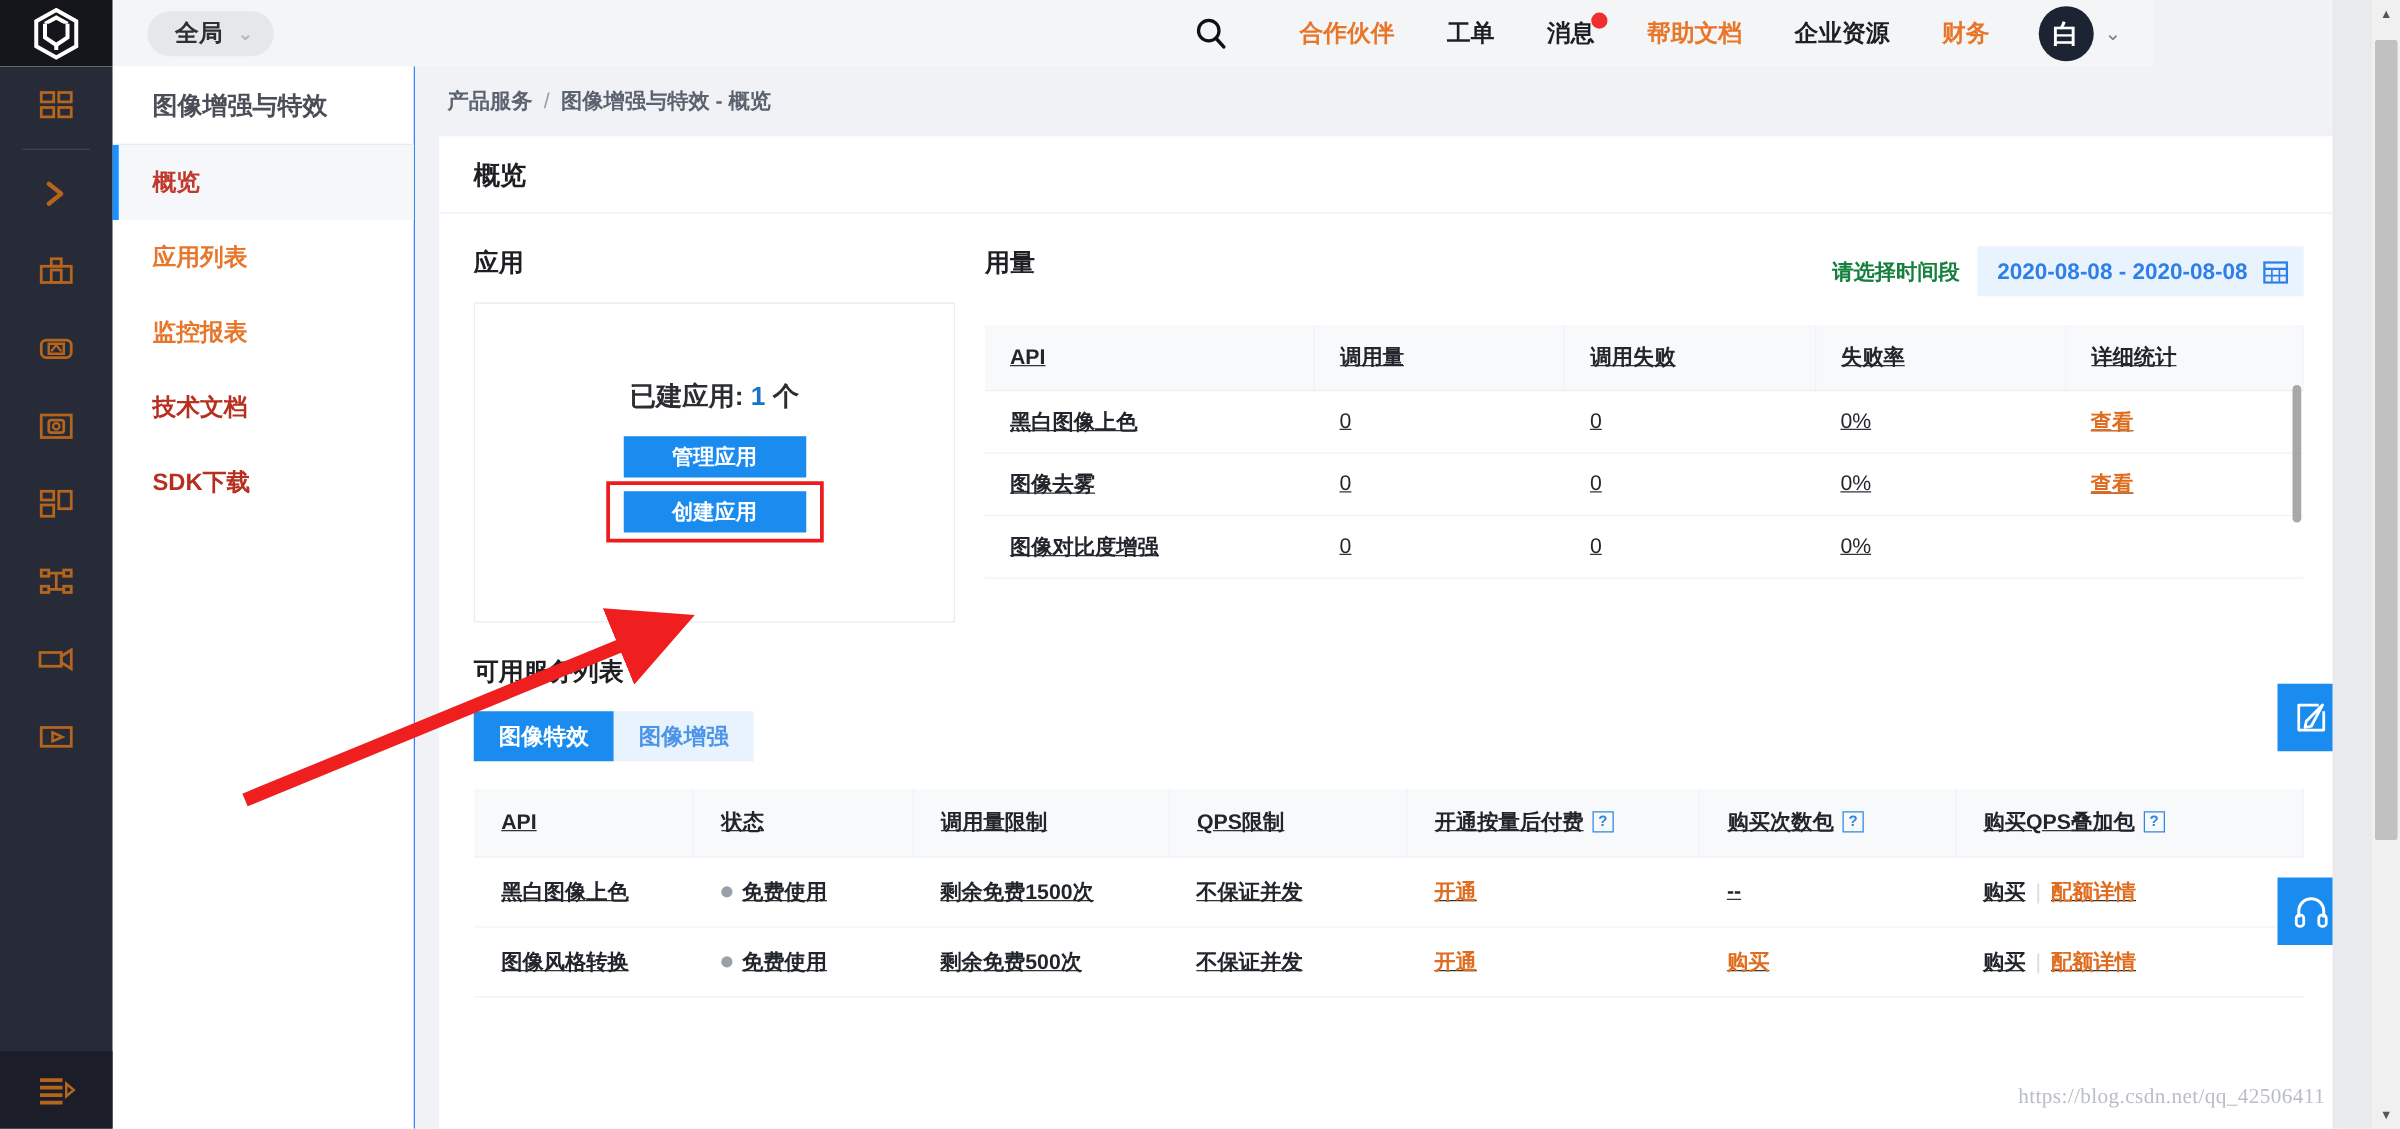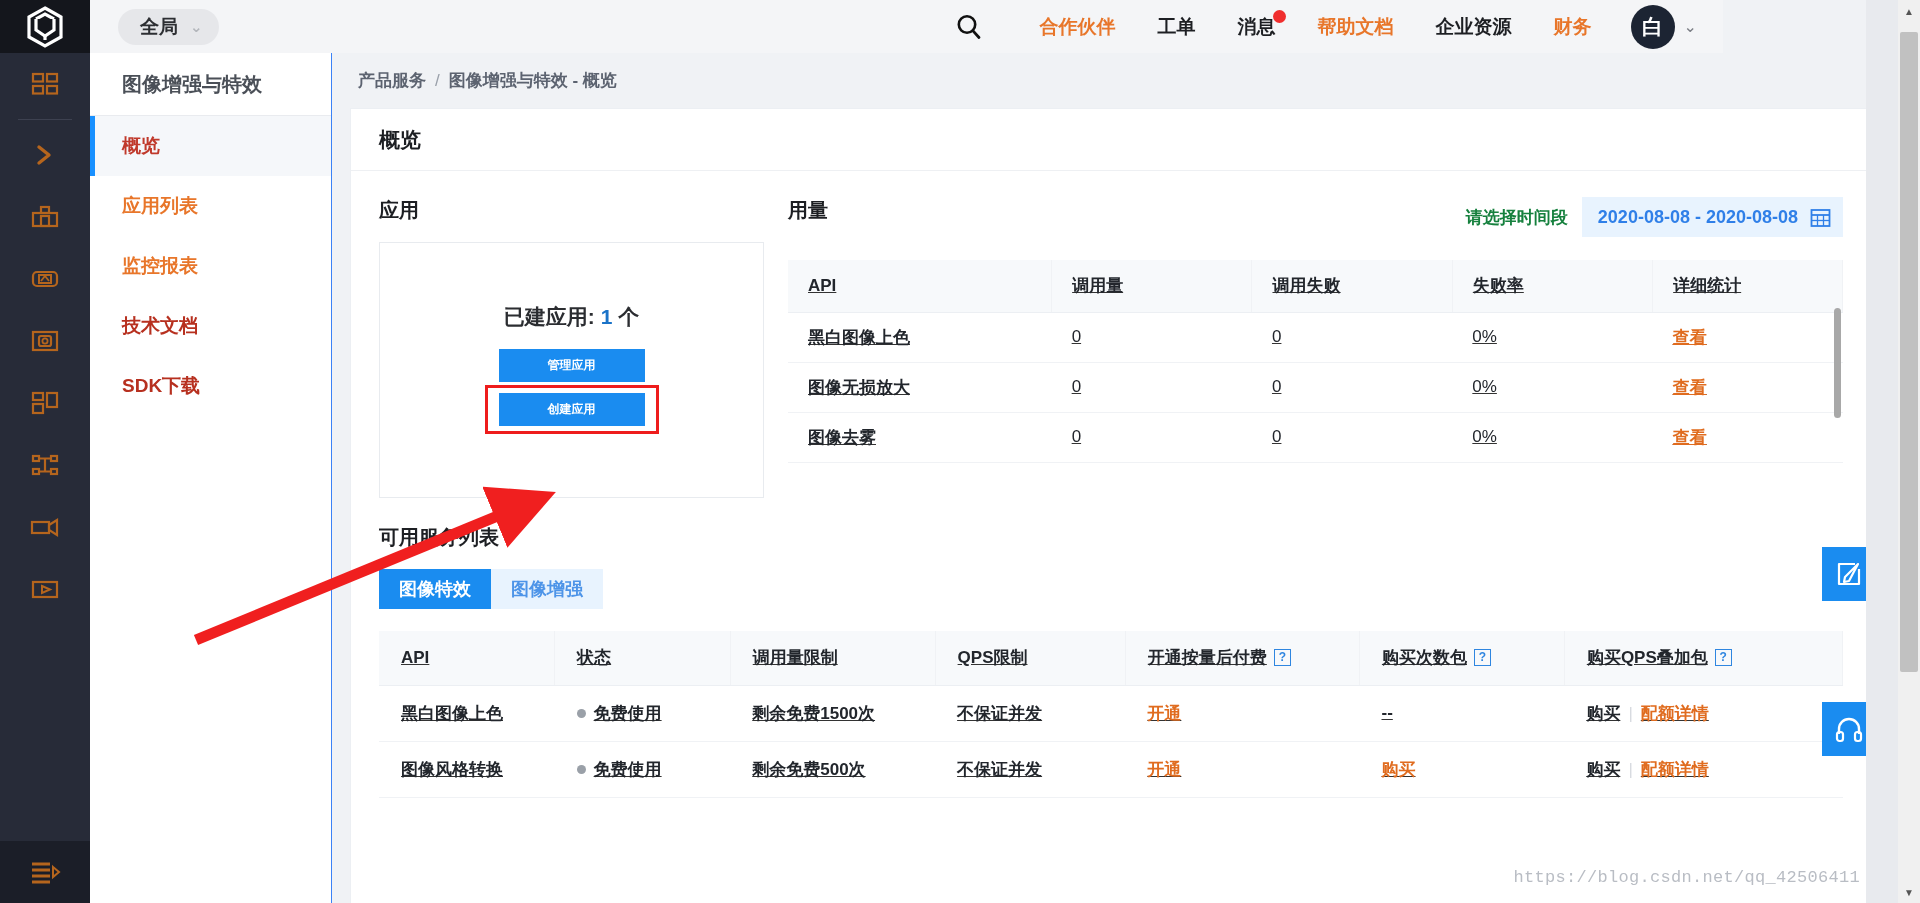--- a/index.html
+++ b/index.html
@@ -118,21 +118,21 @@
   .sec-title { font-size:20px; font-weight:700; color:#1d1f23; margin-bottom:18px; }
 
   .app-card {
     border:1px solid #e8ebef; height:256px; position:relative;
     display:flex; flex-direction:column; align-items:center; justify-content:center;
   }
   .app-count { font-size:21px; font-weight:700; color:#2b2d31; margin-bottom:18px; }
   .app-count .num { color:#1a73c8; }
   .btn-blue {
     width:146px; height:33px; background:#1a8cf0; color:#fff;
-    font-size:12px; font-weight:700; display:flex; align-items:center; justify-content:center;
+    font-size:17px; font-weight:700; display:flex; align-items:center; justify-content:center;
     cursor:pointer; border:none; margin-bottom:11px; font-family:inherit;
   }
   .btn-create-wrap { position:relative; }
   .hl-box {
     position:absolute; left:-14px; top:-8px; width:174px; height:49px;
     border:3px solid #ee1c1c; pointer-events:none;
   }
 
   .usage-head { display:flex; align-items:flex-start; margin-bottom:18px; }
   .usage-right { margin-left:auto; display:flex; align-items:center; gap:0; }
@@ -218,21 +218,21 @@
     background:#e8eaee; z-index:45; }
 
   
   .annot { position:absolute; left:0; top:0; width:1920px; height:903px;
     pointer-events:none; z-index:60; }
 
   
   .watermark {
     position:absolute; right:60px; bottom:16px; z-index:55;
     font-size:17px; color:#b9bdc4; letter-spacing:.3px;
-    font-family:Liberation Mono, monospace; pointer-events:none;
+    font-family:Liberation Serif, serif; pointer-events:none;
   }
 </style>
 </head>
 <body>
 
 <div class="screen">
 
   <div class="topbar">
     <div class="logo-box">
       <svg width="40" height="42" viewBox="0 0 40 42">
@@ -441,27 +441,20 @@
                   <th>API</th>
                   <th>调用量</th>
                   <th>调用失败</th>
                   <th>失败率</th>
                   <th>详细统计</th>
                 </tr>
               </thead>
               <tbody>
                 <tr>
                   <td>黑白图像上色</td>
-                  <td class="num">0</td>
-                  <td class="num">0</td>
-                  <td class="num">0%</td>
-                  <td><span class="link-orange">查看</span></td>
-                </tr>
-                <tr>
-                  <td>图像无损放大</td>
                   <td class="num">0</td>
                   <td class="num">0</td>
                   <td class="num">0%</td>
                   <td><span class="link-orange">查看</span></td>
                 </tr>
                 <tr>
                   <td>图像去雾</td>
                   <td class="num">0</td>
                   <td class="num">0</td>
                   <td class="num">0%</td>

